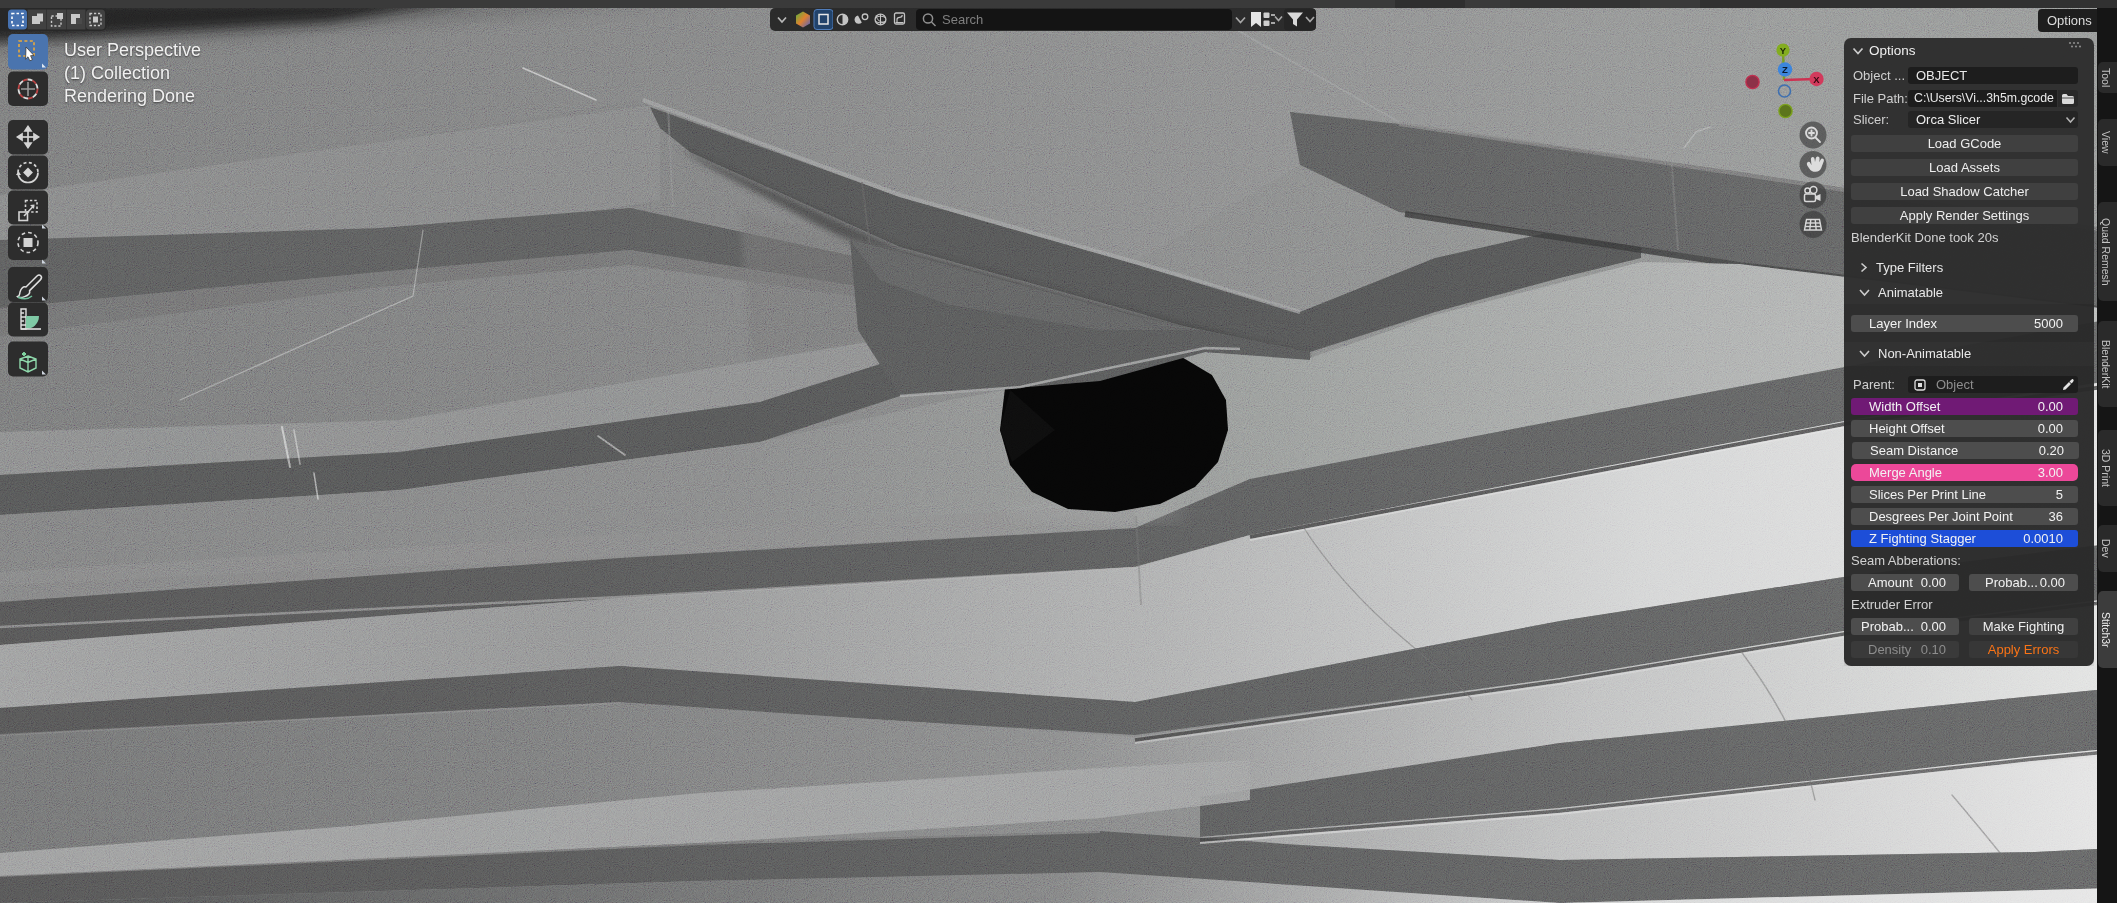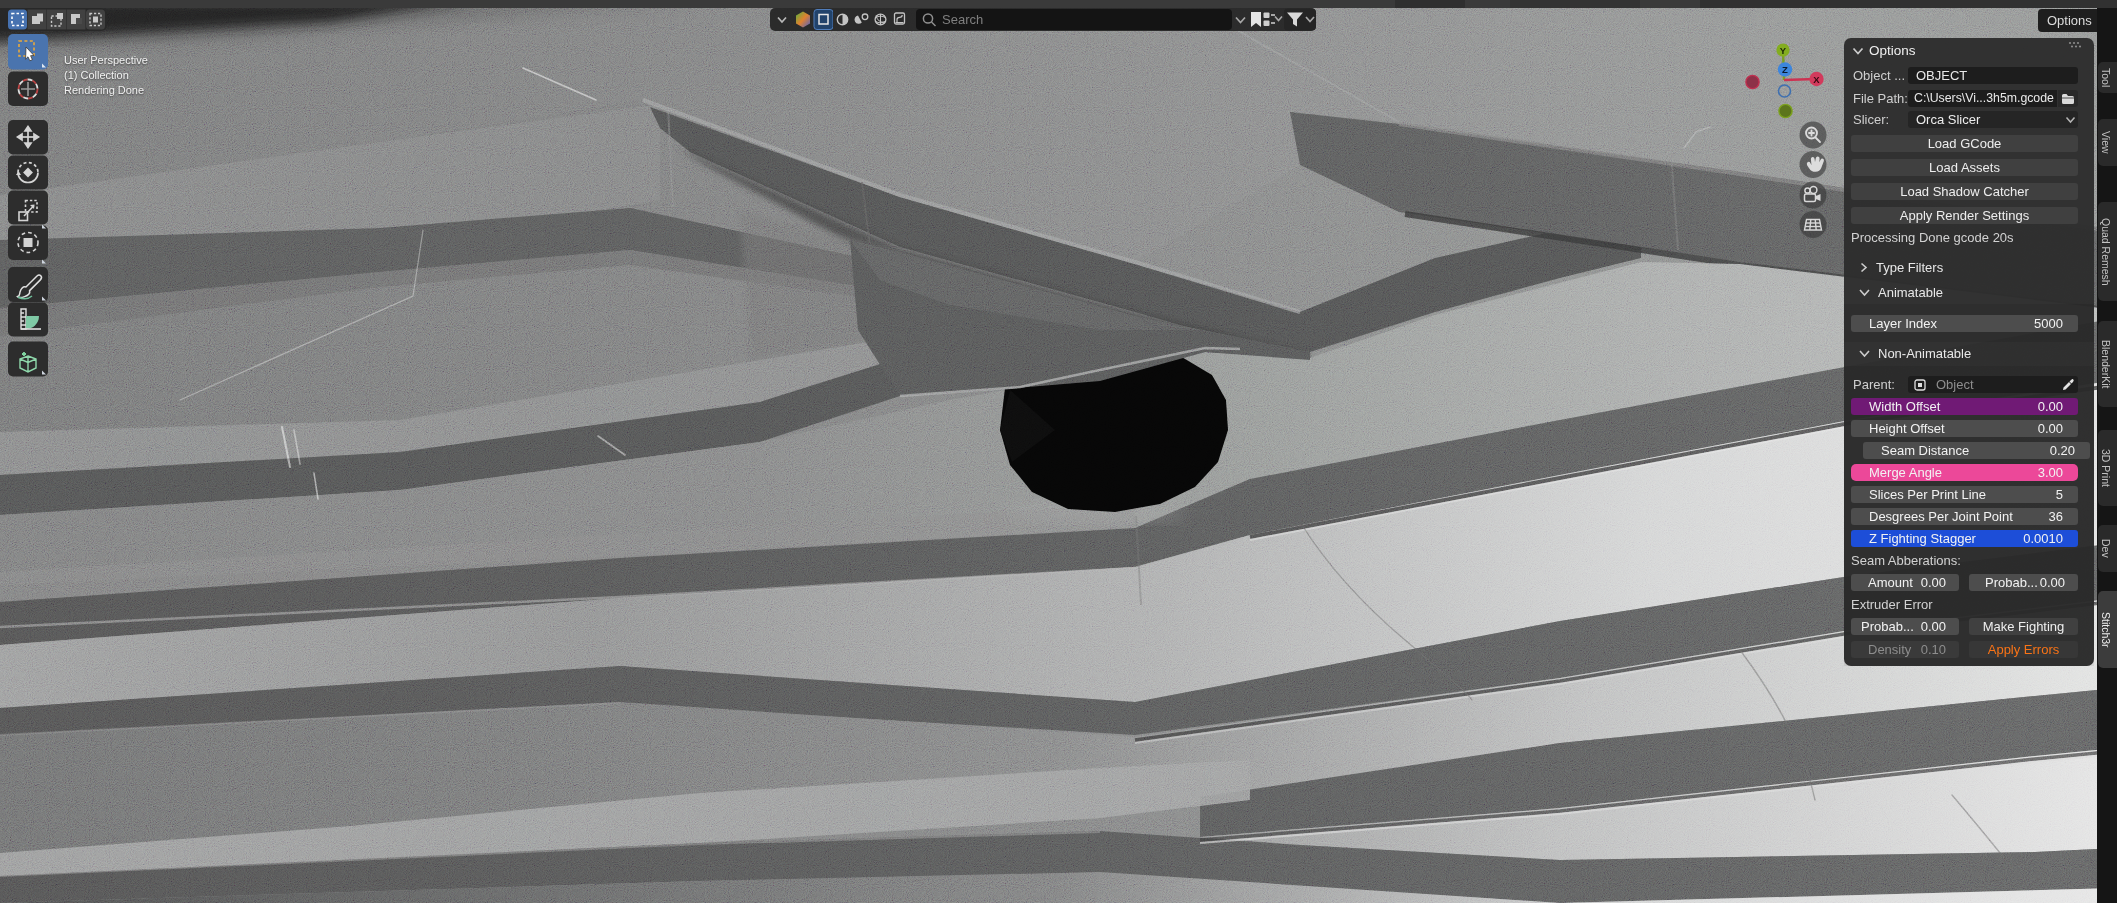--- a/index.html
+++ b/index.html
@@ -332,21 +332,21 @@
 <path d="M18,295 a13,13 0 0 0 13,-13 l-13,0 z" fill="#7fc9a5"></path>
 <path d="M13,295 h20" stroke="#e0e0e0" stroke-width="1.6"></path>
 </g>
 <g>
 <path d="M14,320 h4 M16,318 v4" stroke="#7fd49f" stroke-width="1.8"></path>
 <path d="M20,322 l8,3 v9 l-8,4 l-8,-4 v-9 z M20,322 v16 M12,325 l8,3.5 l8,-3.5" fill="none" stroke="#8fd9ac" stroke-width="1.4"></path>
 <path d="M34,336.5 l4,4 h-4 z" fill="#cfd6df"></path>
 </g>
 </svg>
 
-<div class="abs" style="left:64px;top:53px;color:#f1f1f1;font-size:11px;line-height:15px;text-shadow:0 1px 2px rgba(0,0,0,0.55)">User Perspective<br>(1) Collection<br>Rendering Done</div>
+<div class="abs" style="left:64px;top:39px;color:#f1f1f1;font-size:18px;line-height:23px;text-shadow:0 1px 2px rgba(0,0,0,0.55)">User Perspective<br>(1) Collection<br>Rendering Done</div>
 
 <div class="abs" style="left:1844px;top:38px;width:250px;height:628px;background:rgba(45,45,45,0.97);border-radius:7px;color:#d6d6d6;font-size:13px">
  <div class="abs" style="left:0;top:266px;width:250px;height:38px;background:rgba(0,0,0,0.07)"></div>
  <div class="abs" style="left:0;top:328px;width:250px;height:300px;background:rgba(0,0,0,0.07)"></div>
  <svg class="abs" style="left:8px;top:8px" width="12" height="10" viewBox="0 0 12 10">
         <path d="M1.5,2.5 l4.5,5 l4.5,-5" fill="none" stroke="#cccccc" stroke-width="1.7"></path>
       </svg>
  <div class="abs" style="left:25px;top:0px;height:25px;line-height:25px;color:#f0f0f0;font-size:13.5px">Options</div>
  <svg class="abs" style="left:224px;top:3px" width="14" height="8" viewBox="0 0 14 8">
         <g fill="#8a8a8a">
@@ -371,21 +371,21 @@
  <div class="abs" style="left:9px;top:73px;height:17px;line-height:17px;color:#cfcfcf">Slicer:</div>
  <div class="abs" style="left:64px;top:73px;width:170px;height:17px;background:#252525;border-radius:3px;line-height:17px;padding-left:8px;color:#ededed">Orca Slicer</div>
  <svg class="abs" style="left:221px;top:78px" width="11" height="8" viewBox="0 0 11 8">
         <path d="M1.5,1.5 l4,4.5 l4,-4.5" fill="none" stroke="#b5b5b5" stroke-width="1.5"></path>
       </svg>
 
  <div class="abs" style="left:7px;top:97px;width:227px;height:17px;background:#404040;border-radius:3px;line-height:17px;text-align:center;color:#eeeeee">Load GCode</div>
  <div class="abs" style="left:7px;top:121px;width:227px;height:17px;background:#404040;border-radius:3px;line-height:17px;text-align:center;color:#eeeeee">Load Assets</div>
  <div class="abs" style="left:7px;top:145px;width:227px;height:17px;background:#404040;border-radius:3px;line-height:17px;text-align:center;color:#eeeeee">Load Shadow Catcher</div>
  <div class="abs" style="left:7px;top:169px;width:227px;height:17px;background:#404040;border-radius:3px;line-height:17px;text-align:center;color:#eeeeee">Apply Render Settings</div>
- <div class="abs" style="left:7px;top:191px;height:17px;line-height:17px;color:#d2d2d2">Processing Done gcode 20s</div>
+ <div class="abs" style="left:7px;top:191px;height:17px;line-height:17px;color:#d2d2d2">BlenderKit Done took 20s</div>
 
  <svg class="abs" style="left:16px;top:224px" width="8" height="11" viewBox="0 0 8 11">
         <path d="M1.5,1.5 l4.5,4 l-4.5,4" fill="none" stroke="#cccccc" stroke-width="1.6"></path>
       </svg>
  <div class="abs" style="left:32px;top:221px;height:17px;line-height:17px;color:#e8e8e8">Type Filters</div>
  <svg class="abs" style="left:15px;top:250px" width="11" height="9" viewBox="0 0 11 9">
         <path d="M1,2 l4.5,5 l4.5,-5" fill="none" stroke="#cccccc" stroke-width="1.6"></path>
       </svg>
  <div class="abs" style="left:34px;top:246px;height:17px;line-height:17px;color:#e8e8e8">Animatable</div>
  <div class="abs" style="left:7px;top:277px;width:227px;height:17px;background:#4d4d4d;border-radius:3px;line-height:17px;color:#f2f2f2">
@@ -410,21 +410,21 @@
       </svg>
 
  <div class="abs" style="left:7px;top:360px;width:227px;height:17px;background:#701a75;border-radius:3px;line-height:17px;color:#f2f2f2">
         <span style="position:absolute;left:18px">Width Offset</span>
         <span style="position:absolute;right:15px">0.00</span>
       </div>
  <div class="abs" style="left:7px;top:382px;width:227px;height:17px;background:#4d4d4d;border-radius:3px;line-height:17px;color:#f2f2f2">
         <span style="position:absolute;left:18px">Height Offset</span>
         <span style="position:absolute;right:15px">0.00</span>
       </div>
- <div class="abs" style="left:19px;top:404px;width:227px;height:17px;background:#4d4d4d;border-radius:3px;line-height:17px;color:#f2f2f2">
+ <div class="abs" style="left:8px;top:404px;width:227px;height:17px;background:#4d4d4d;border-radius:3px;line-height:17px;color:#f2f2f2">
         <span style="position:absolute;left:18px">Seam Distance</span>
         <span style="position:absolute;right:15px">0.20</span>
       </div>
  <div class="abs" style="left:7px;top:426px;width:227px;height:17px;background:#ec4899;border-radius:5px;line-height:17px;color:#f2f2f2">
         <span style="position:absolute;left:18px">Merge Angle</span>
         <span style="position:absolute;right:15px">3.00</span>
       </div>
  <div class="abs" style="left:7px;top:448px;width:227px;height:17px;background:#4d4d4d;border-radius:3px;line-height:17px;color:#f2f2f2">
         <span style="position:absolute;left:18px">Slices Per Print Line</span>
         <span style="position:absolute;right:15px">5</span>

